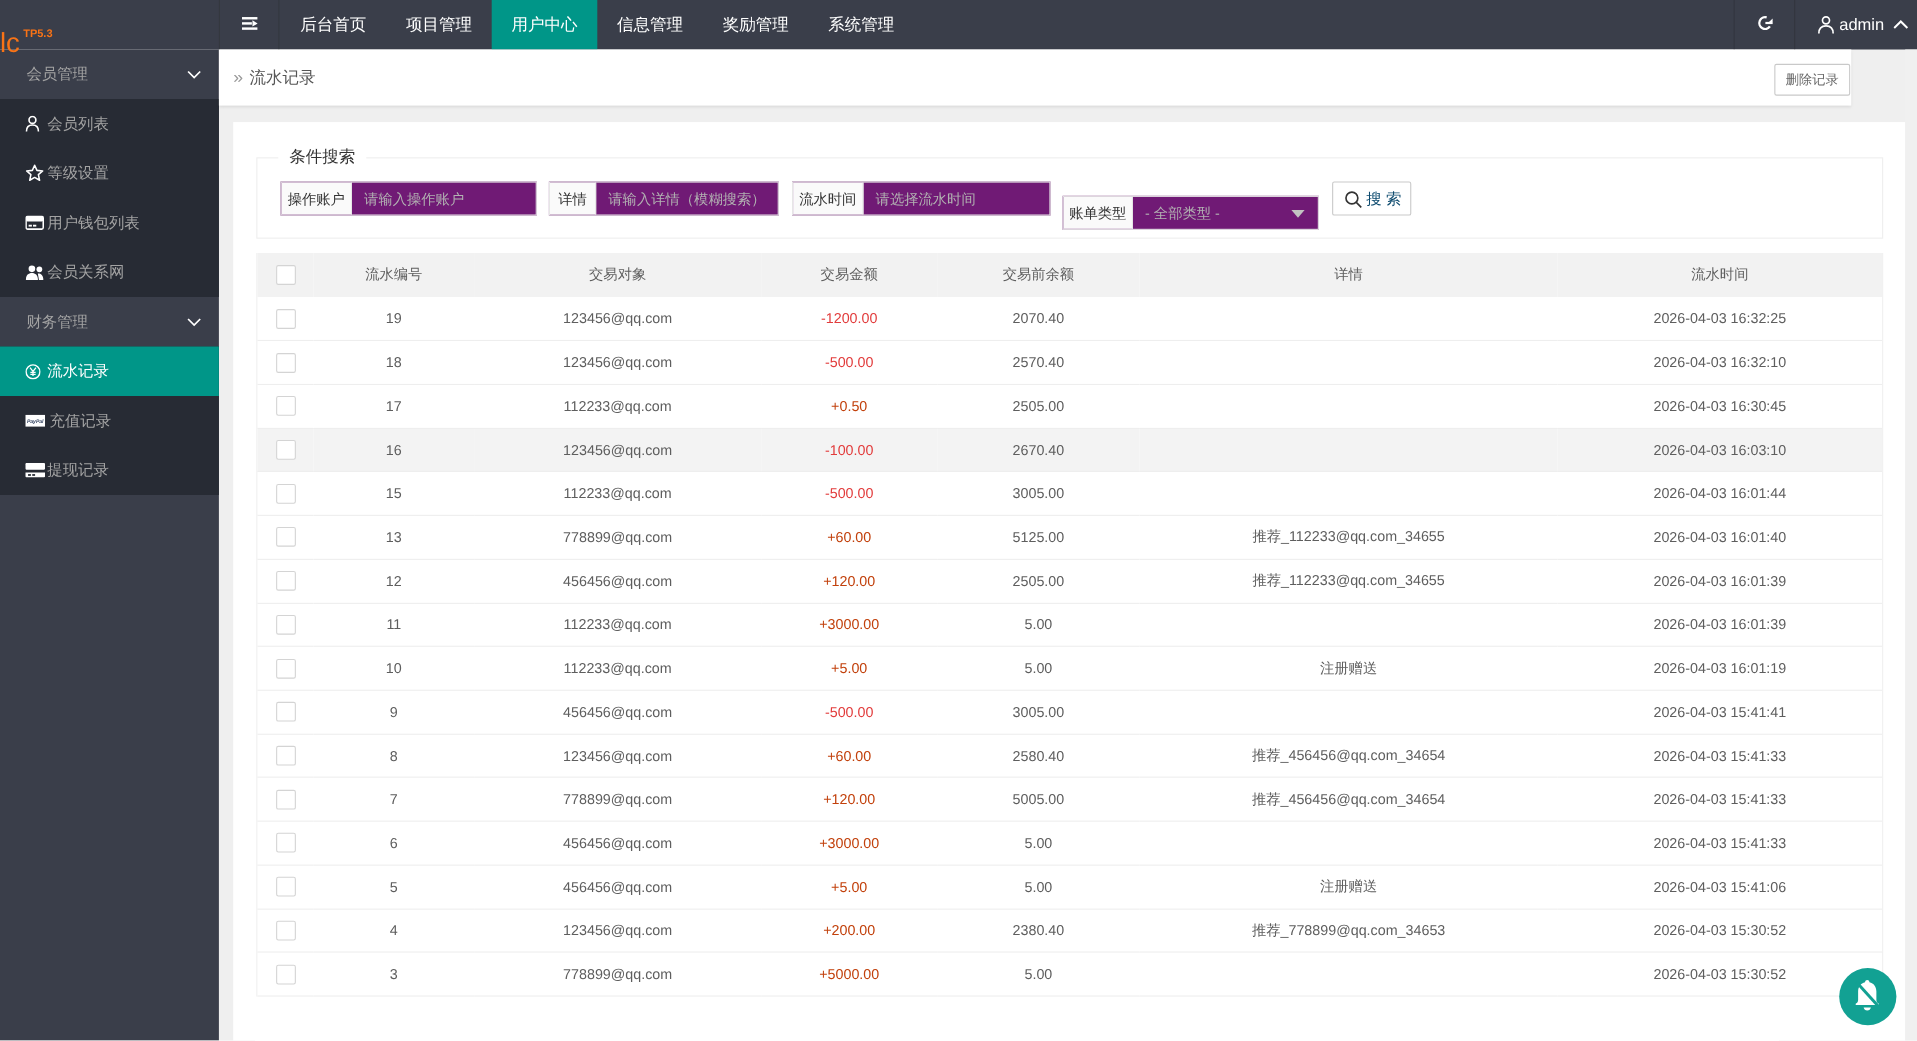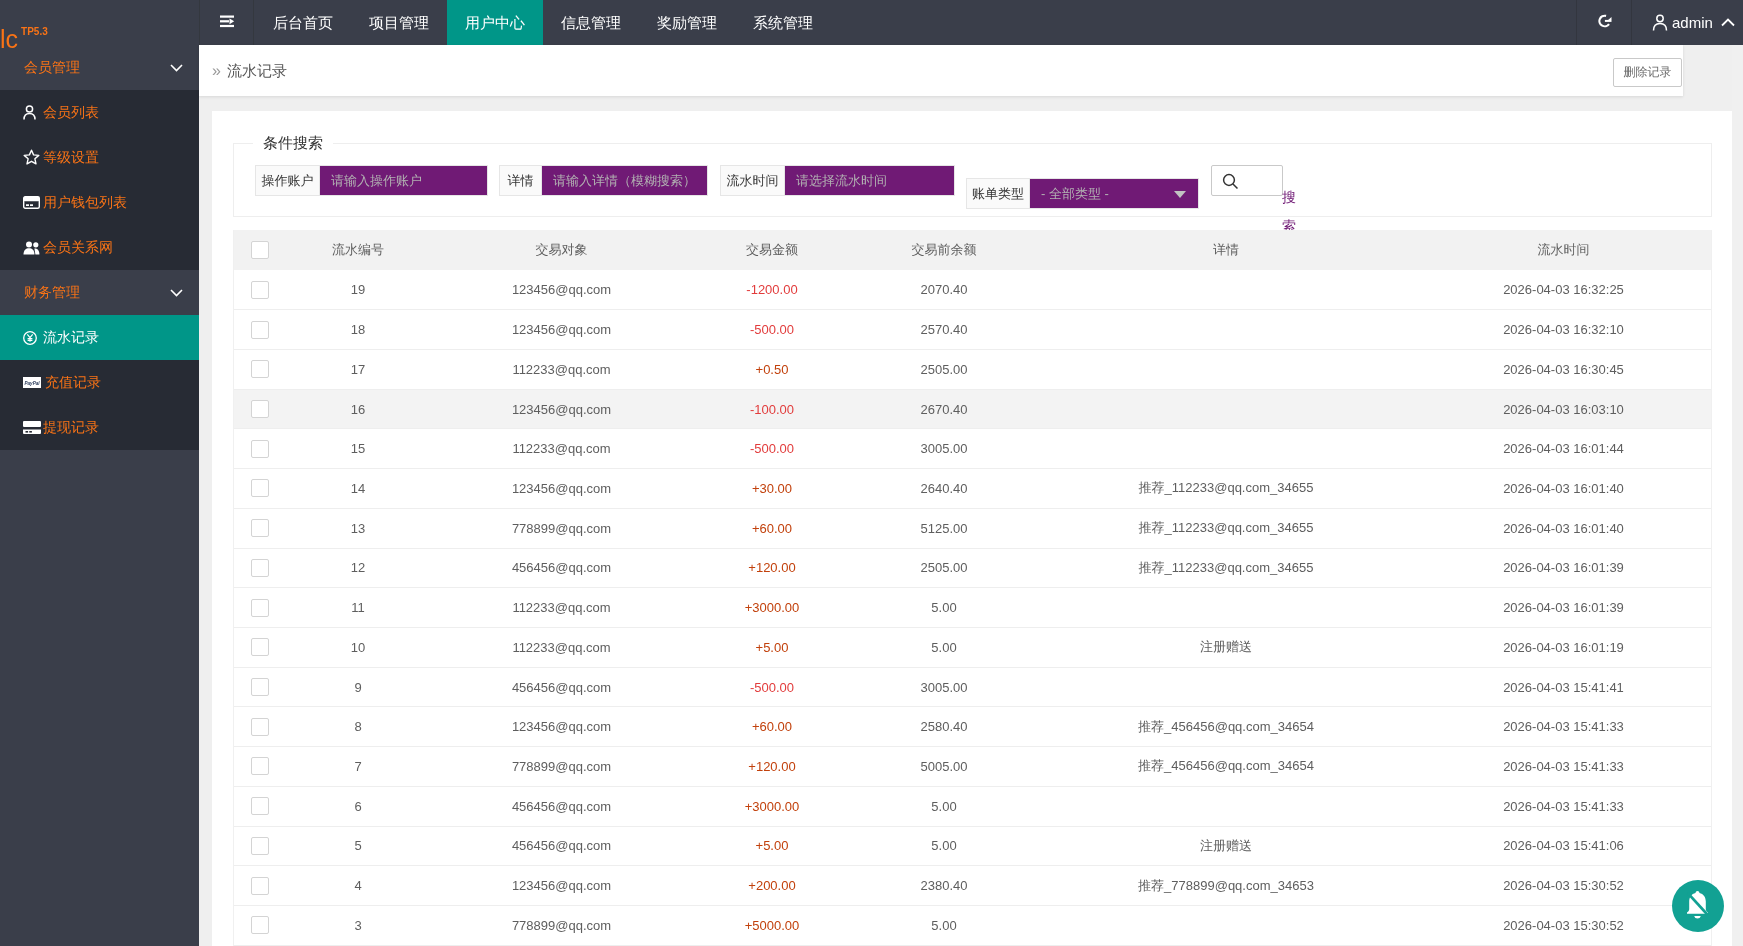--- a/index.html
+++ b/index.html
@@ -17,21 +17,21 @@
 .navtab.act { background:#009688; }
 #nav-r1 { position:absolute; top:0; left:1576px; width:56px; height:45px; border-left:1px solid #33363f; border-right:1px solid #33363f; }
 #nav-r1 svg { position:absolute; left:21px; top:14px; }
 #adminbox { position:absolute; top:0; left:1645px; height:45px; color:#fff; font-size:15px; line-height:45px; }
 #adminbox svg.person { position:absolute; left:7px; top:14px; }
 #adminbox .nm { position:absolute; left:27px; top:0; }
 #adminbox svg.up { position:absolute; left:76px; top:18px; }
 
 
 #sidebar { position:absolute; left:0; top:45px; width:199px; height:901px; background:#3a3e4a; }
-.sitem { position:relative; height:45px; line-height:45px; color:#f97316; font-size:14px; }
+.sitem { position:relative; height:45px; line-height:45px; color:#a3a3a3; font-size:14px; }
 .sitem .txt { position:absolute; left:24px; top:0; }
 .sitem svg.chev { position:absolute; right:16px; top:19px; }
 .sub { background:#272b34; }
 .sub .sitem .txt { left:43px; }
 .sub .sitem .sicon { position:absolute; left:23px; top:0; width:18px; height:45px; }
 .sub .sitem.act { background:#009688; color:#fff; }
 
 
 #crumb { position:absolute; left:199px; top:45px; width:1484px; height:51px; background:#fff; box-shadow:0 1px 3px rgba(0,0,0,0.10); }
 #crumb .bc { position:absolute; left:13px; top:0; line-height:51px; font-size:16px; color:#9a9a9a; }
@@ -48,21 +48,21 @@
 .fgroup { position:absolute; top:165px; height:31px; border:1px solid #e6e6e6; background:#701a75; }
 .fgroup .lab { position:absolute; left:0; top:0; bottom:0; background:#fafafa; border-right:1px solid #e6e6e6; font-size:13px; color:#333; text-align:center; line-height:29px; }
 .fgroup .plc { position:absolute; top:0; line-height:29px; font-size:13px; color:#b2b2b2; white-space:nowrap; }
 #g1 { left:255px; width:233px; } #g1 .lab { width:64px; } #g1 .plc { left:75px; }
 #g2 { left:499px; width:209px; } #g2 .lab { width:42px; } #g2 .plc { left:53px; }
 #g3 { left:720px; width:235px; } #g3 .lab { width:64px; } #g3 .plc { left:75px; }
 #g4 { left:966px; width:233px;margin-top:13px; } #g4 .lab { width:63px; } #g4 .plc { left:74px; }
 #g4 .tri { position:absolute; right:12px; top:12px; width:0; height:0; border:6px solid transparent; border-top:7px solid #c2c2c2; border-bottom:none; }
 #searchbtn { position:absolute; left:1211px; top:165px; width:72px; height:31px; border:1px solid #c9c9c9; background:#fff; border-radius:2px; }
 #searchbtn svg { position:absolute; left:10px; top:7px; }
-#searchbtn .st { position:absolute; left:30px; top:17px; line-height:29px; font-size:14px; color:#701a75; letter-spacing:4px;margin-left:40px; }
+#searchbtn .st { position:absolute; left:30px; top:0; line-height:29px; font-size:14px; color:#0c4a6e; letter-spacing:4px; }
 
 
 #tbl { position:absolute; left:233px; top:230px; width:1479px; border-left:1px solid #f0f0f0; border-right:1px solid #f0f0f0; }
 #tbl table { border-collapse:collapse; width:1477px; table-layout:fixed; }
 #tbl th { background:#f2f2f2; height:40px; font-weight:400; font-size:13px; color:#5e5e5e; text-align:center; }
 #tbl td { height:39.72px; border-bottom:1px solid #eee; font-size:13px; color:#5e5e5e; text-align:center; }
 #tbl tr.hv td { background:#f3f3f3; }
 .ckb { width:18px; height:18px; border:1px solid #d4d4d4; border-radius:2px; background:#fff; margin:0 auto; }
 #tbl td.neg { color:#e23c3c; } #tbl td.pos { color:#c2410c; }
 
@@ -293,31 +293,20 @@
           <td>112233@qq.com</td>
           <td class="neg">-500.00</td>
           <td>3005.00</td>
           <td></td>
           <td>2026-04-03 16:01:44</td>
         </tr>
 <tr>
           <td>
             <div class="ckb"></div>
           </td>
-          <td>14</td>
-          <td>123456@qq.com</td>
-          <td class="pos">+30.00</td>
-          <td>2640.40</td>
-          <td>推荐_112233@qq.com_34655</td>
-          <td>2026-04-03 16:01:40</td>
-        </tr>
-<tr>
-          <td>
-            <div class="ckb"></div>
-          </td>
           <td>13</td>
           <td>778899@qq.com</td>
           <td class="pos">+60.00</td>
           <td>5125.00</td>
           <td>推荐_112233@qq.com_34655</td>
           <td>2026-04-03 16:01:40</td>
         </tr>
 <tr>
           <td>
             <div class="ckb"></div>

